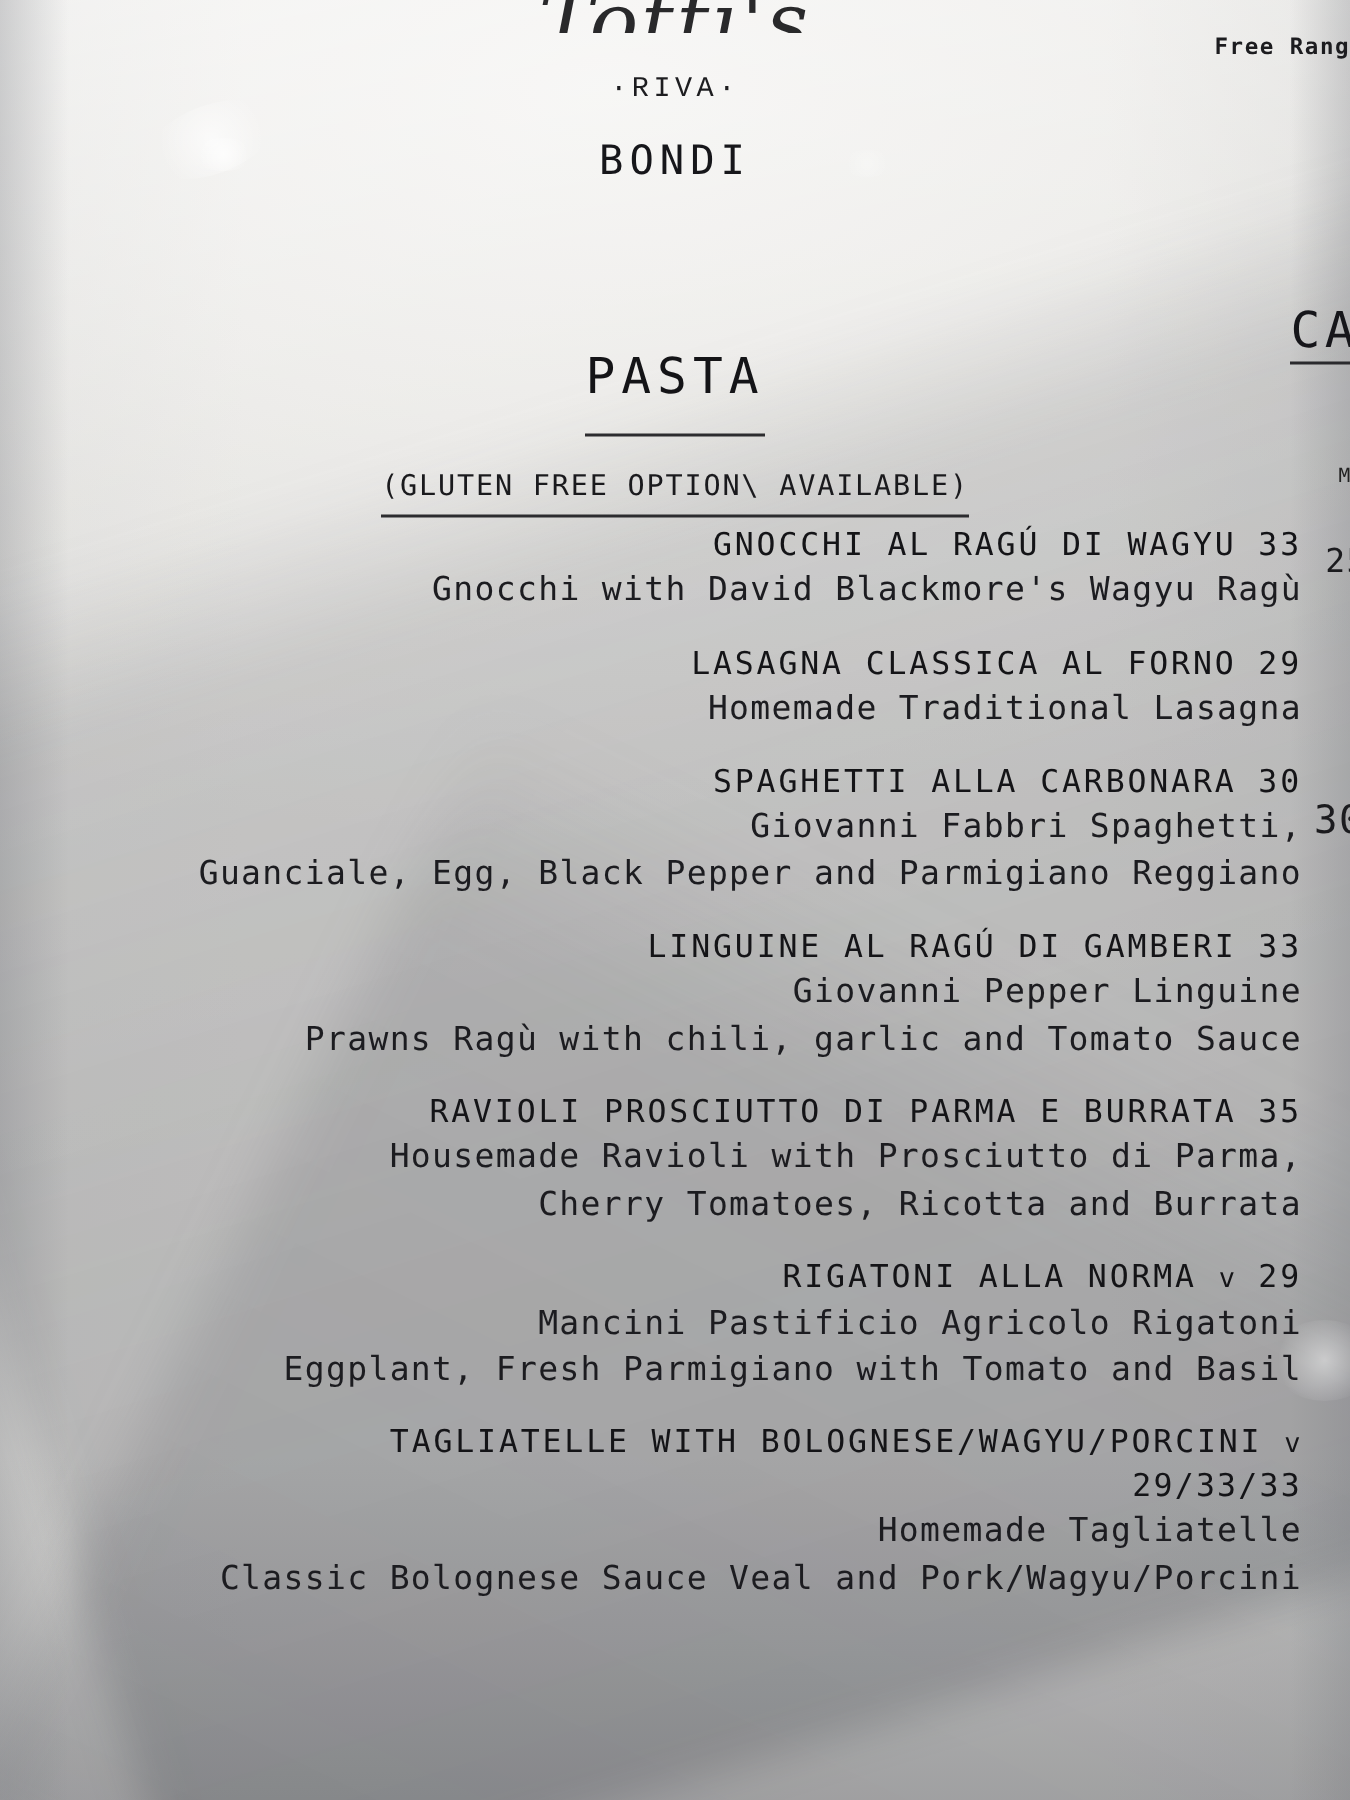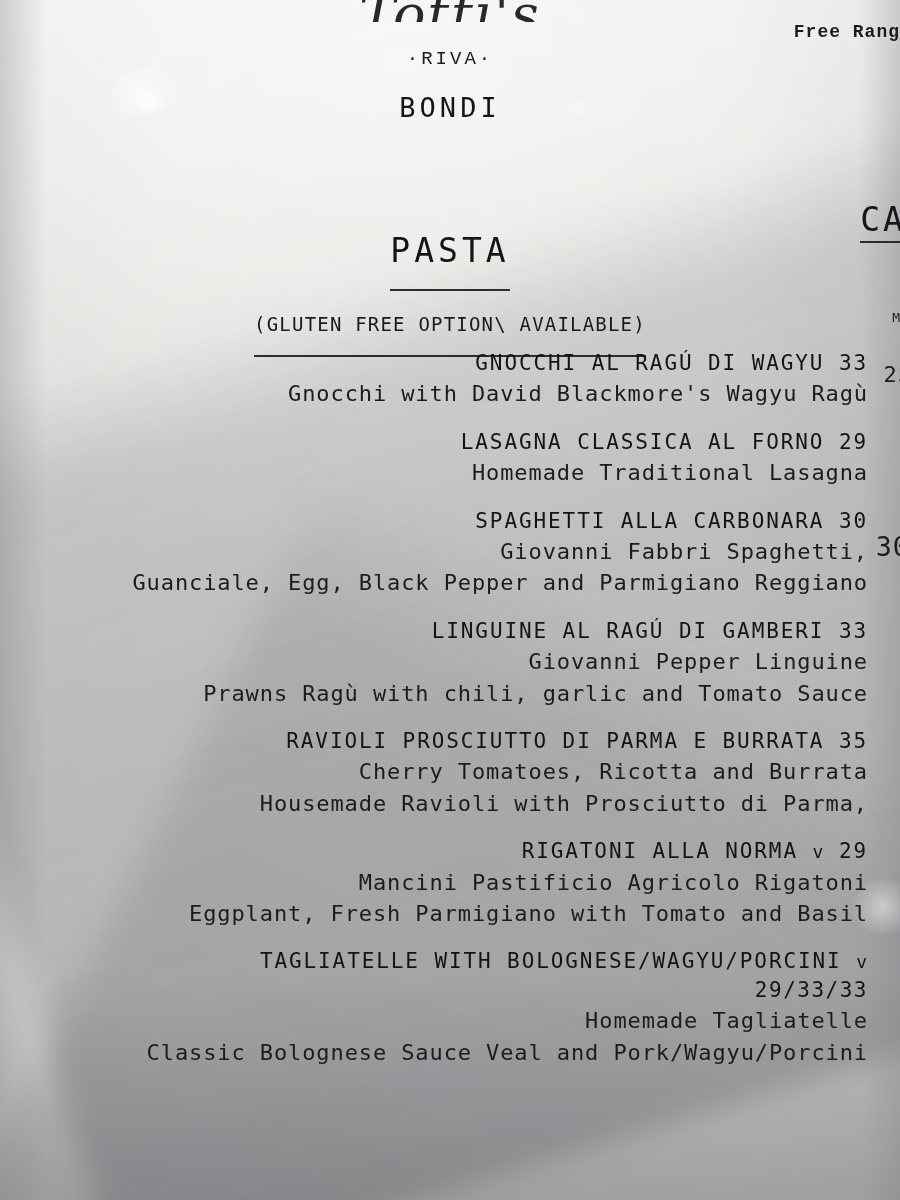--- a/index.html
+++ b/index.html
@@ -139,26 +139,25 @@
     position: absolute;
     right: 0;
     top: 0;
     width: 130px;
     text-align: left;
   }
   .rf-free {
     position: absolute;
     right: 0;
     top: 22px;
-    font-size: 18px;
+    font-size: 15px;
     letter-spacing: 1px;
     font-weight: 700;
     white-space: nowrap;
     color: #1c1c1f;
-    font-family: Liberation Mono, monospace;
   }
   .rf-ca {
     position: absolute;
     right: -6px;
     top: 200px;
     font-size: 33px;
     letter-spacing: 3px;
     white-space: nowrap;
     color: #16161a;
     border-bottom: 2px solid #2a2a2d;
@@ -209,21 +208,21 @@
     padding-bottom: 19px;
     line-height: 1.15;
   }
   .section-note {
     margin-top: 22px;
     font-size: 19px;
     letter-spacing: 1.2px;
     color: #1a1a1d;
     display: inline-block;
     border-bottom: 2px solid #2c2c2f;
-    padding-bottom: 20px;
+    padding-bottom: 8px;
   }
 
   .items {
     position: absolute;
     left: 20px;
     right: 32px;
     top: 350px;
     text-align: right;
   }
   .item {
@@ -298,22 +297,22 @@
           <div class="item-desc">Giovanni Fabbri Spaghetti,</div>
           <div class="item-desc">Guanciale, Egg, Black Pepper and Parmigiano Reggiano</div>
         </div>
         <div class="item">
           <div class="item-name">LINGUINE AL RAGÚ DI GAMBERI 33</div>
           <div class="item-desc">Giovanni Pepper Linguine</div>
           <div class="item-desc">Prawns Ragù with chili, garlic and Tomato Sauce</div>
         </div>
         <div class="item">
           <div class="item-name">RAVIOLI PROSCIUTTO DI PARMA E BURRATA 35</div>
+          <div class="item-desc">Housemade Ravioli with Prosciutto di Parma,</div>
           <div class="item-desc">Cherry Tomatoes, Ricotta and Burrata</div>
-          <div class="item-desc">Housemade Ravioli with Prosciutto di Parma,</div>
         </div>
         <div class="item">
           <div class="item-name">RIGATONI ALLA NORMA <span class="veg">v</span> 29</div>
           <div class="item-desc">Mancini Pastificio Agricolo Rigatoni</div>
           <div class="item-desc">Eggplant, Fresh Parmigiano with Tomato and Basil</div>
         </div>
         <div class="item">
           <div class="item-name">TAGLIATELLE WITH BOLOGNESE/WAGYU/PORCINI <span class="veg">v</span></div>
           <div class="item-price-line">29/33/33</div>
           <div class="item-desc">Homemade Tagliatelle</div>

